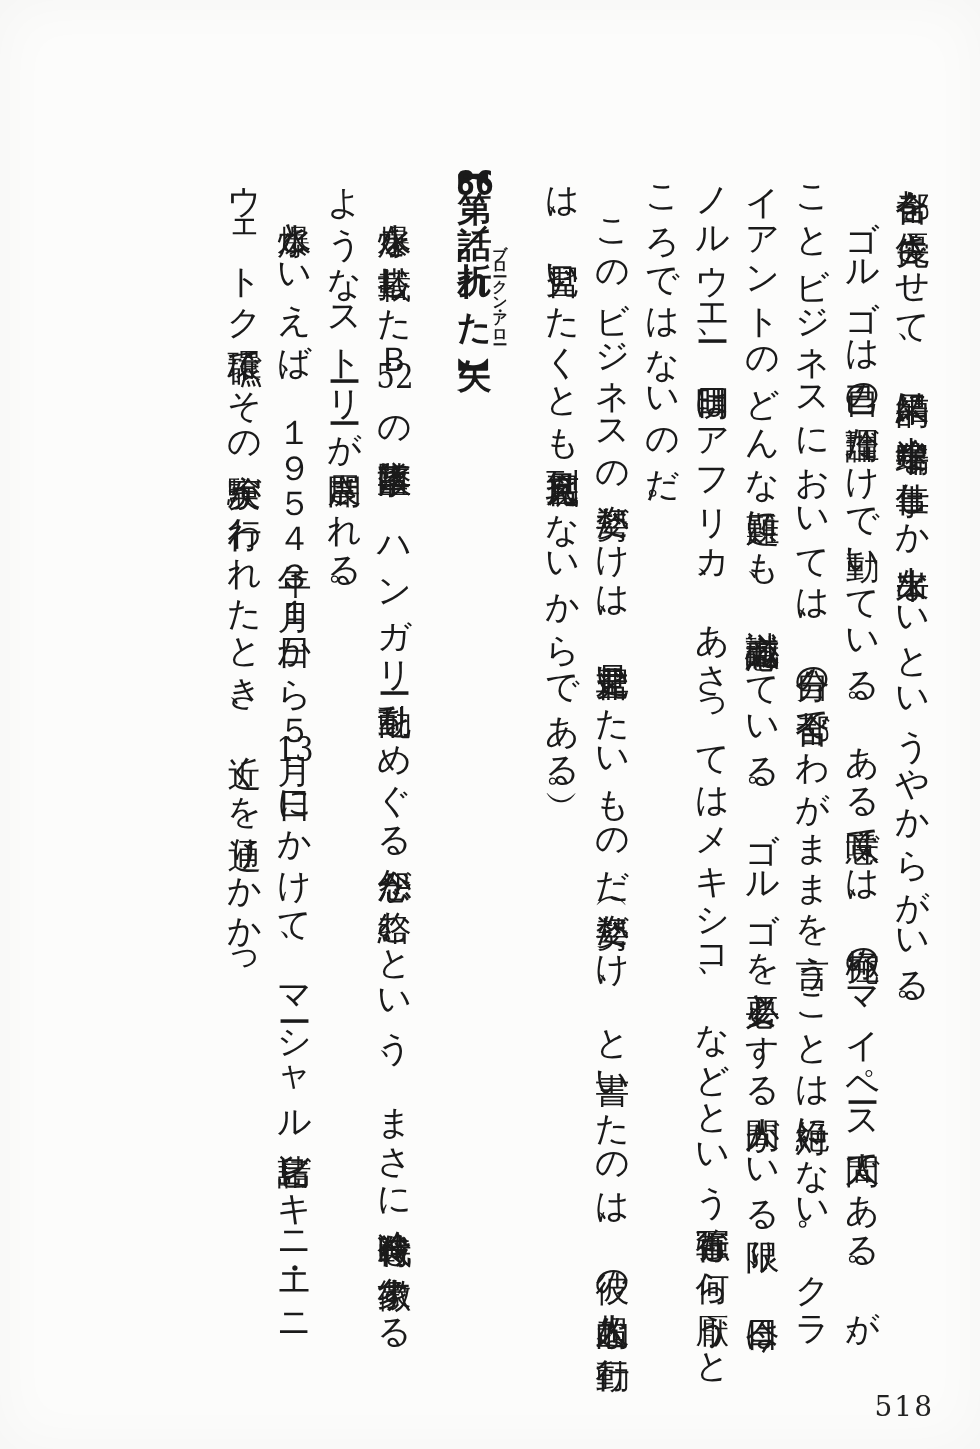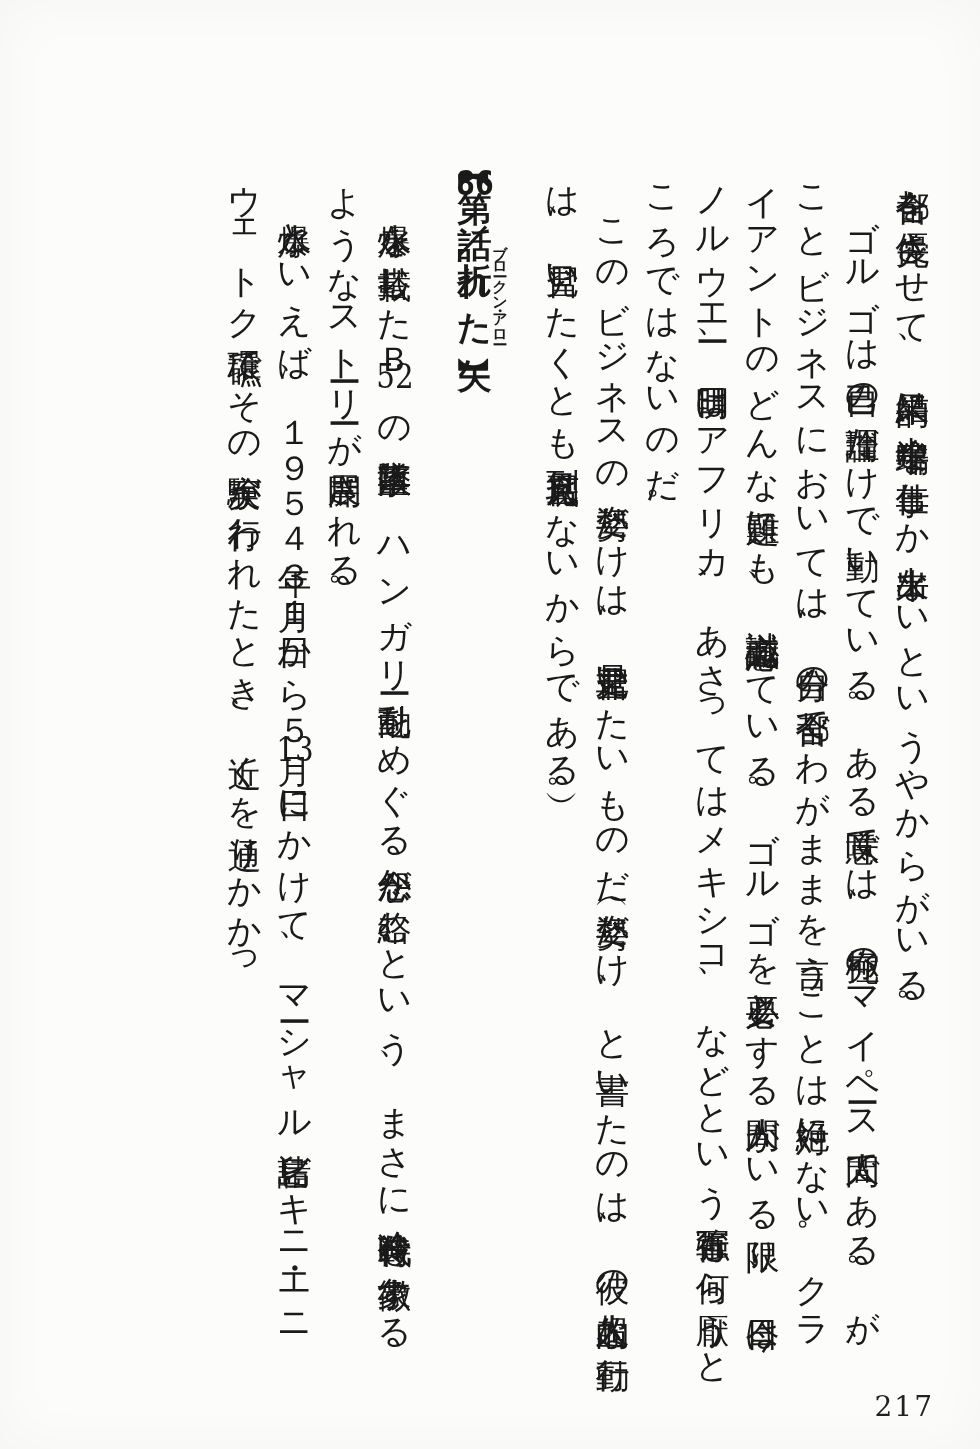--- a/index.html
+++ b/index.html
@@ -86,15 +86,15 @@
     <h2 class="chapter-heading">
       <span>【</span><span>第</span><span class="tcy">86</span><span>話／</span><ruby><span>折れた矢</span><rt>ブロークン・アロー</rt></ruby><span>】</span>
     </h2>
 
     <p class="para"><span>水爆を搭載したＢ</span><span class="tcy">52</span><span>の墜落事故に、ハンガリー動乱をめぐる怨念が絡むという、まさに冷戦時代を象徴するようなストーリーが展開される。</span></p>
 
     <p class="para"><span>水爆といえば、１９５４年３月１日から５月</span><span class="tcy">13</span><span>日にかけて、マーシャル諸島ビキニ・エニウェトク環礁でその実験が行われたとき、近くを通りかかっ</span></p>
 
   </div>
 
-  <div class="page-number">217</div>
+  <div class="page-number">518</div>
 
 </div>
 
 </body></html>

